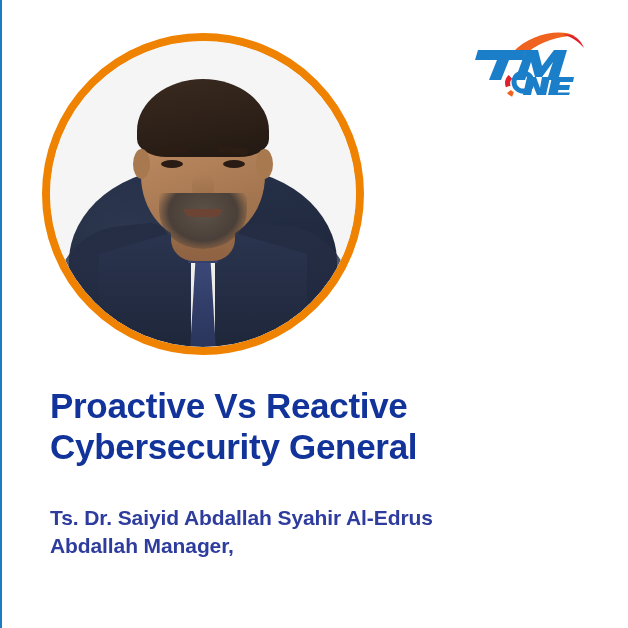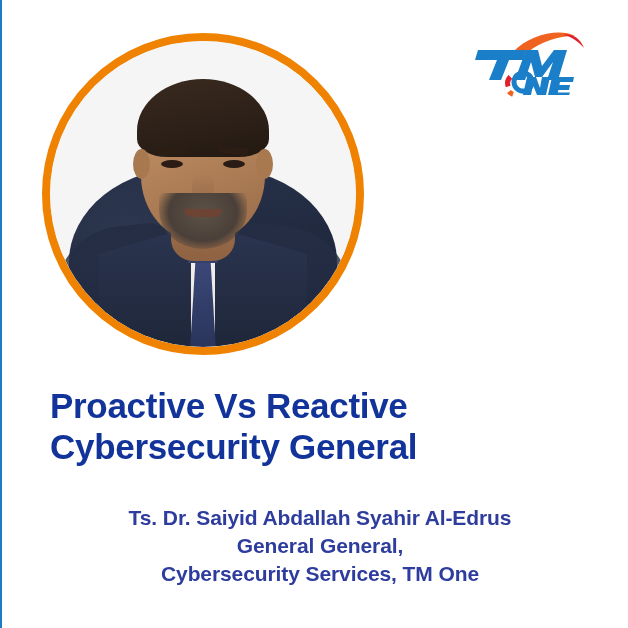--- a/index.html
+++ b/index.html
@@ -232,21 +232,21 @@
     position: absolute;
     left: 48px;
     top: 504px;
     width: 540px;
     font-size: 21px;
     line-height: 1.33;
     font-weight: bold;
     letter-spacing: -0.1px;
     color: #2e3c9e;
   }
-  .subtitle .line { display: block; white-space: nowrap; text-align: center; }
+  .subtitle .line { display: block; white-space: nowrap; }
 </style>
 </head>
 <body>
 
 <div class="slide">
 
   <div class="logo">
     <svg viewBox="0 0 128 72" width="128" height="72" aria-hidden="true">
 
       <path d="M45 26 C62 8, 92 2, 107 10 C96 9, 74 14, 60 26 Z" fill="#f0621f"></path>
@@ -294,17 +294,16 @@
     </div>
   </div>
 
   <div class="title">
     <span>Proactive Vs Reactive</span><br>
     <span>Cybersecurity General</span>
   </div>
 
   <div class="subtitle">
     <span class="line">Ts. Dr. Saiyid Abdallah Syahir Al-Edrus</span>
-    <span class="line">General General,</span>
-    <span class="line">Cybersecurity Services, TM One</span>
+    <span class="line">Abdallah Manager,</span>
   </div>
 
 </div>
 
 </body></html>

